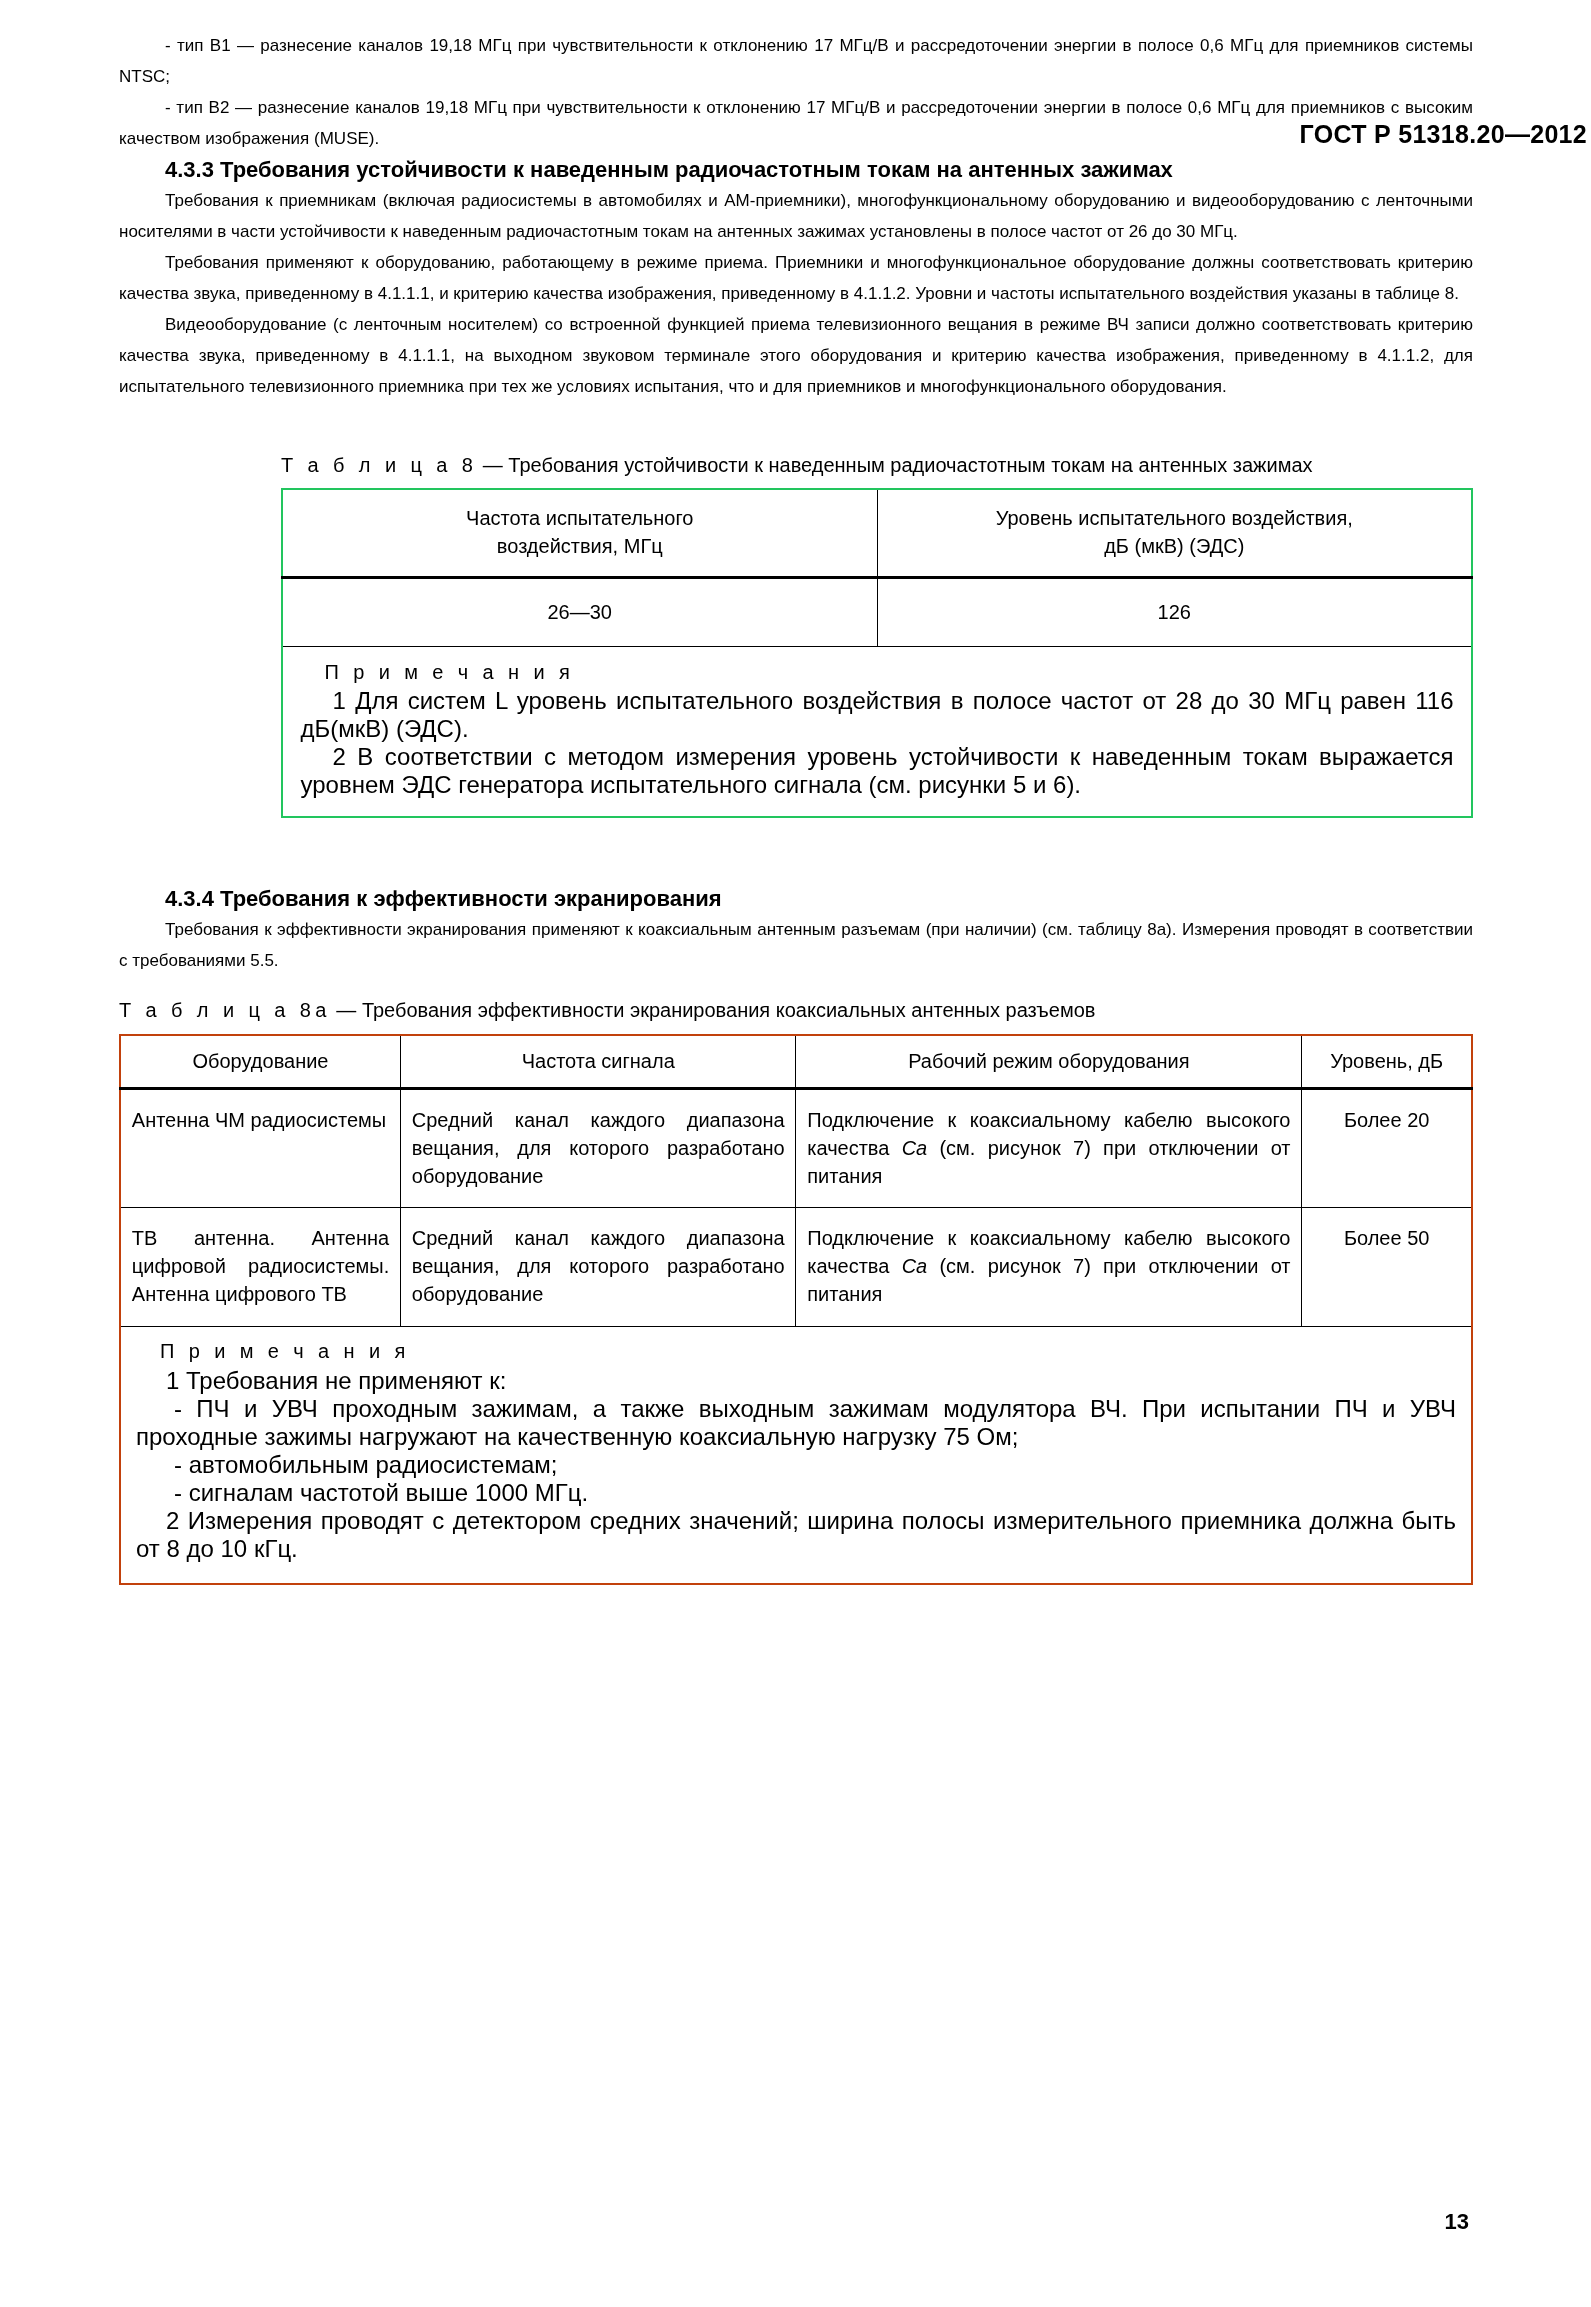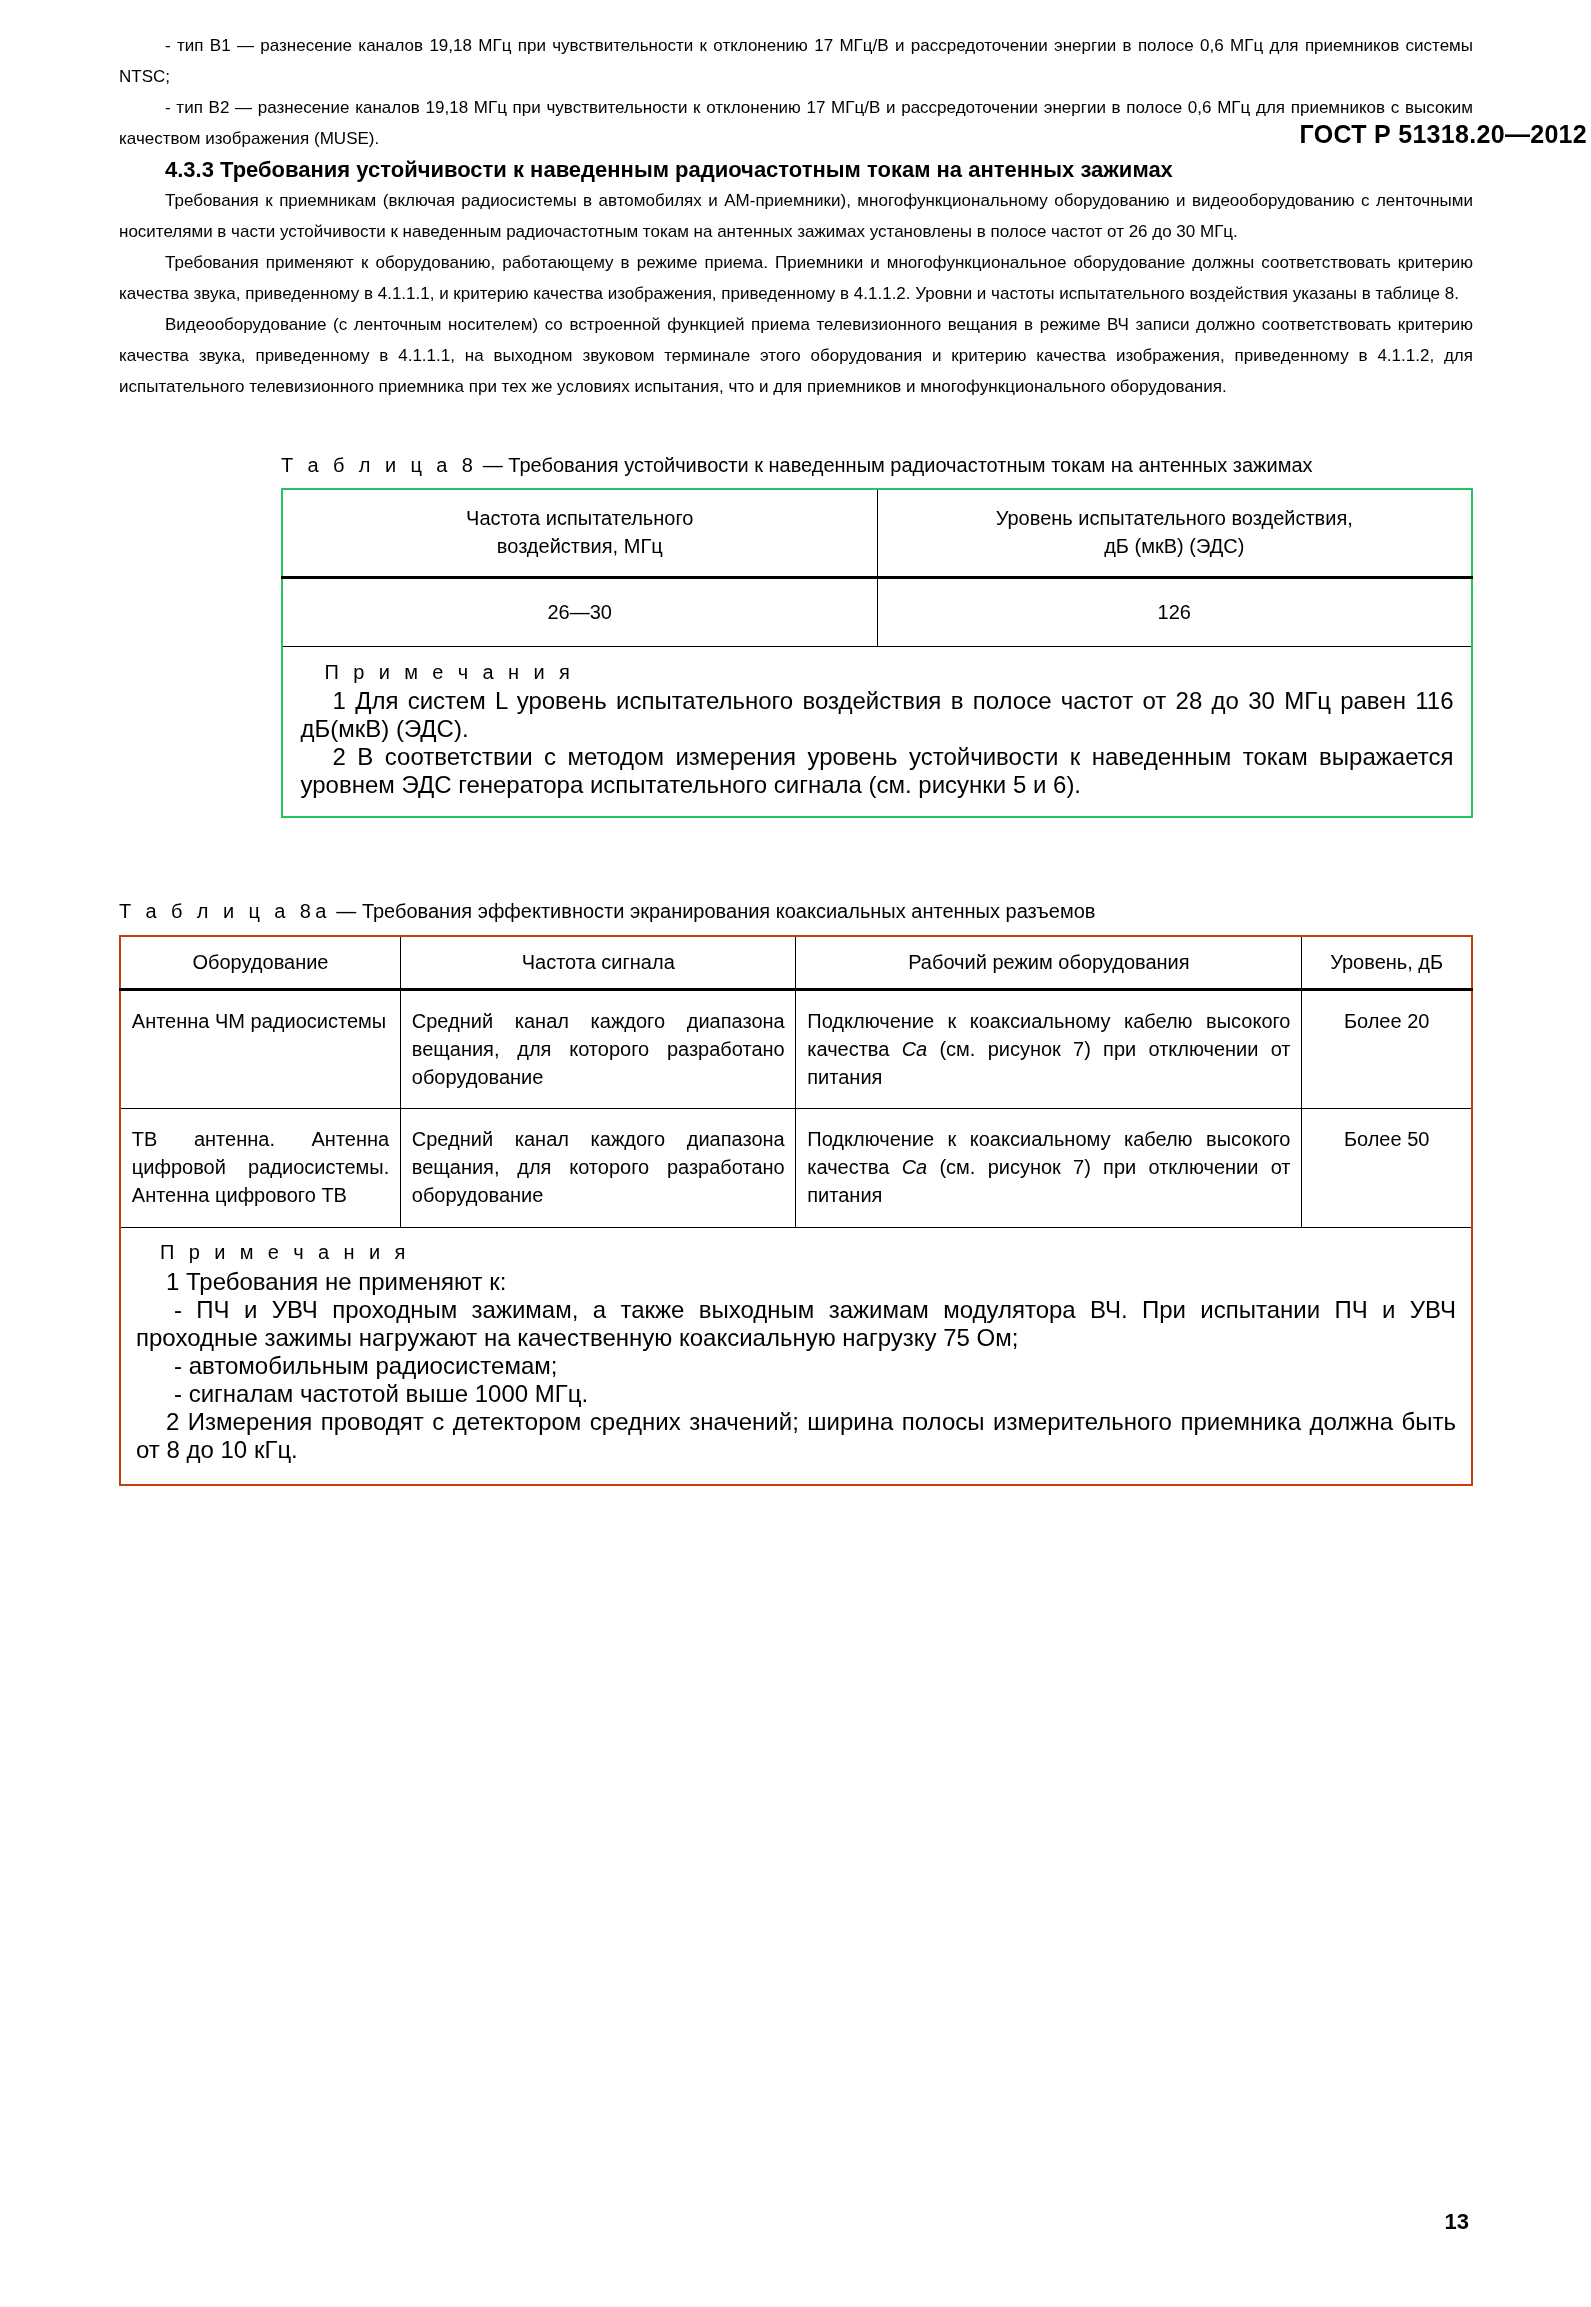--- a/index.html
+++ b/index.html
@@ -108,21 +108,21 @@
     font-size: 24px;
     line-height: 28px;
     text-indent: 32px;
     text-align: justify;
   }
 
   
   .sec434 { margin-top: 65px; }
 
   
-  .tbl8a-wrap { margin-top: 79px; }
+  .tbl8a-wrap { margin-top: 20px; }
   .t8a {
     width: 100%;
     border: 2px solid #c2410c;
   }
   .t8a col.c1 { width: 239px; }
   .t8a col.c2 { width: 337px; }
   .t8a col.c3 { width: 431px; }
   .t8a col.c4 { width: 145px; }
   .t8a td.hd {
     text-align: center;
@@ -194,20 +194,24 @@
             <div class="notes-body">
               <p>1 Для систем L уровень испытательного воздействия в полосе частот от 28 до 30 МГц равен 116 дБ(мкВ) (ЭДС).</p>
               <p>2 В соответствии с методом  измерения уровень устойчивости к наведенным токам выражается уровнем ЭДС генератора испытательного сигнала (см. рисунки 5 и 6).</p>
             </div>
           </td>
         </tr>
       </tbody>
         </table>
     </div>
 
+    <div class="sec434">
+      <h3 class="sec">4.3.4 Требования к эффективности экранирования</h3>
+      <p class="bt">Требования к эффективности экранирования применяют к коаксиальным антенным разъемам (при наличии) (см. таблицу 8а). Измерения проводят в соответствии с требованиями  5.5.</p>
+    </div>
 
     <div class="tbl8a-wrap">
       <div class="tbl-caption">
         <span class="lbl">Т а б л и ц а  8а</span><span> — </span><span>Требования эффективности экранирования коаксиальных антенных разъемов</span>
       </div>
 
       <table class="gost t8a">
         <colgroup>
           <col class="c1">
             <col class="c2">

